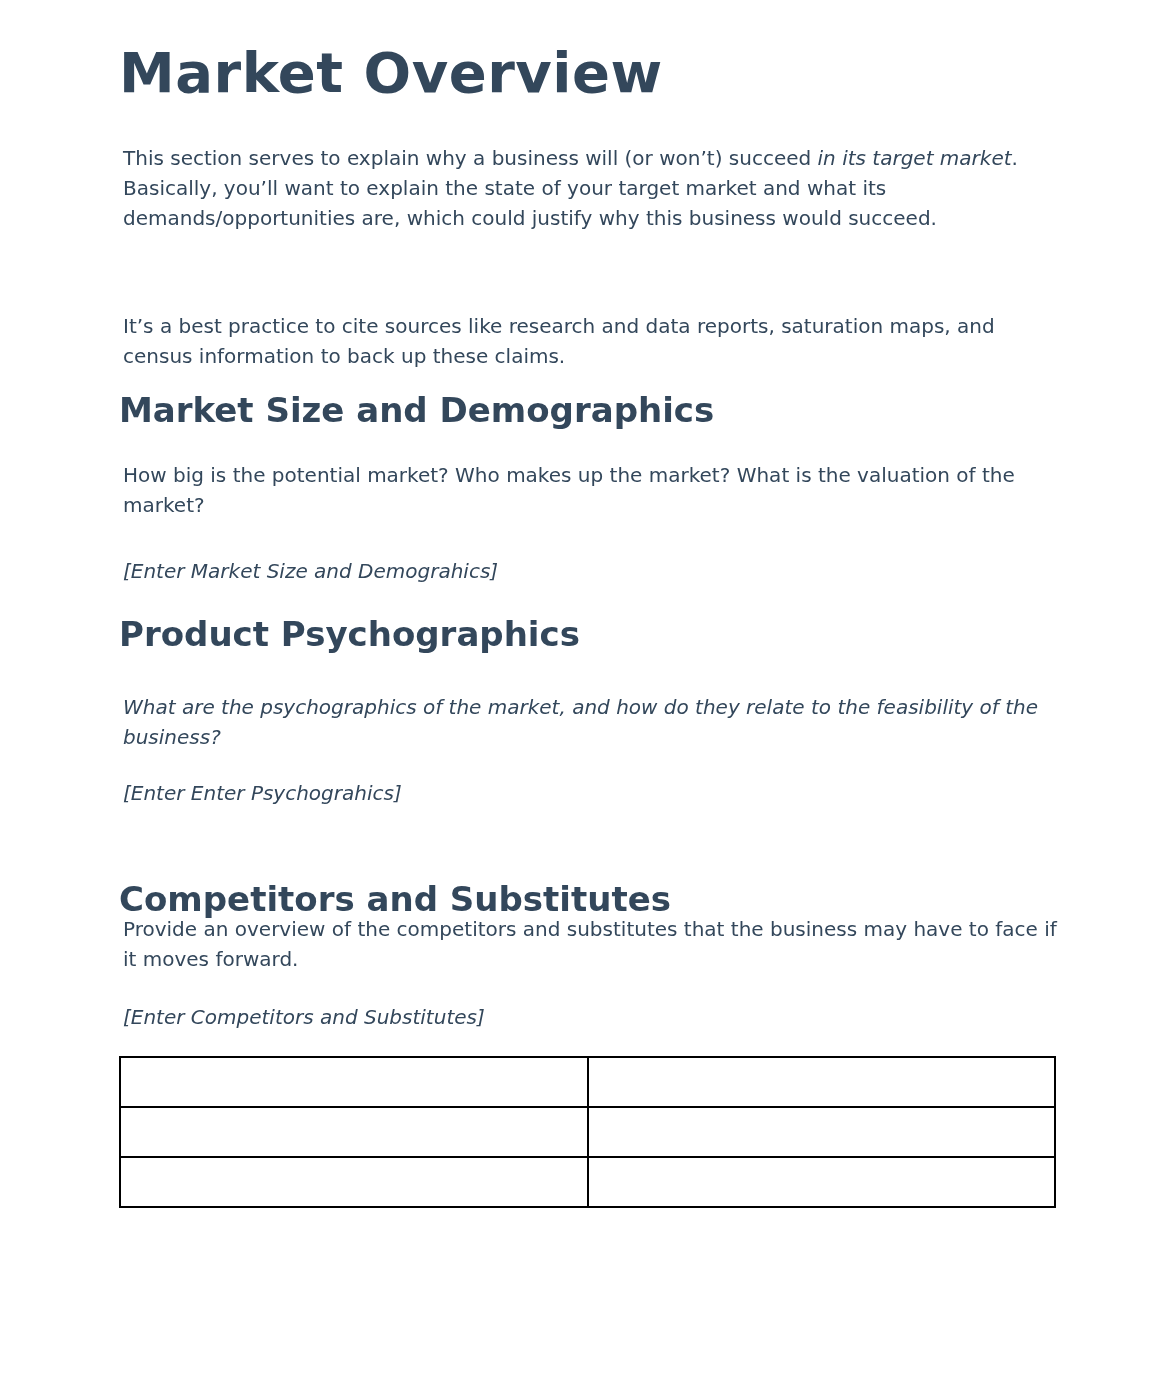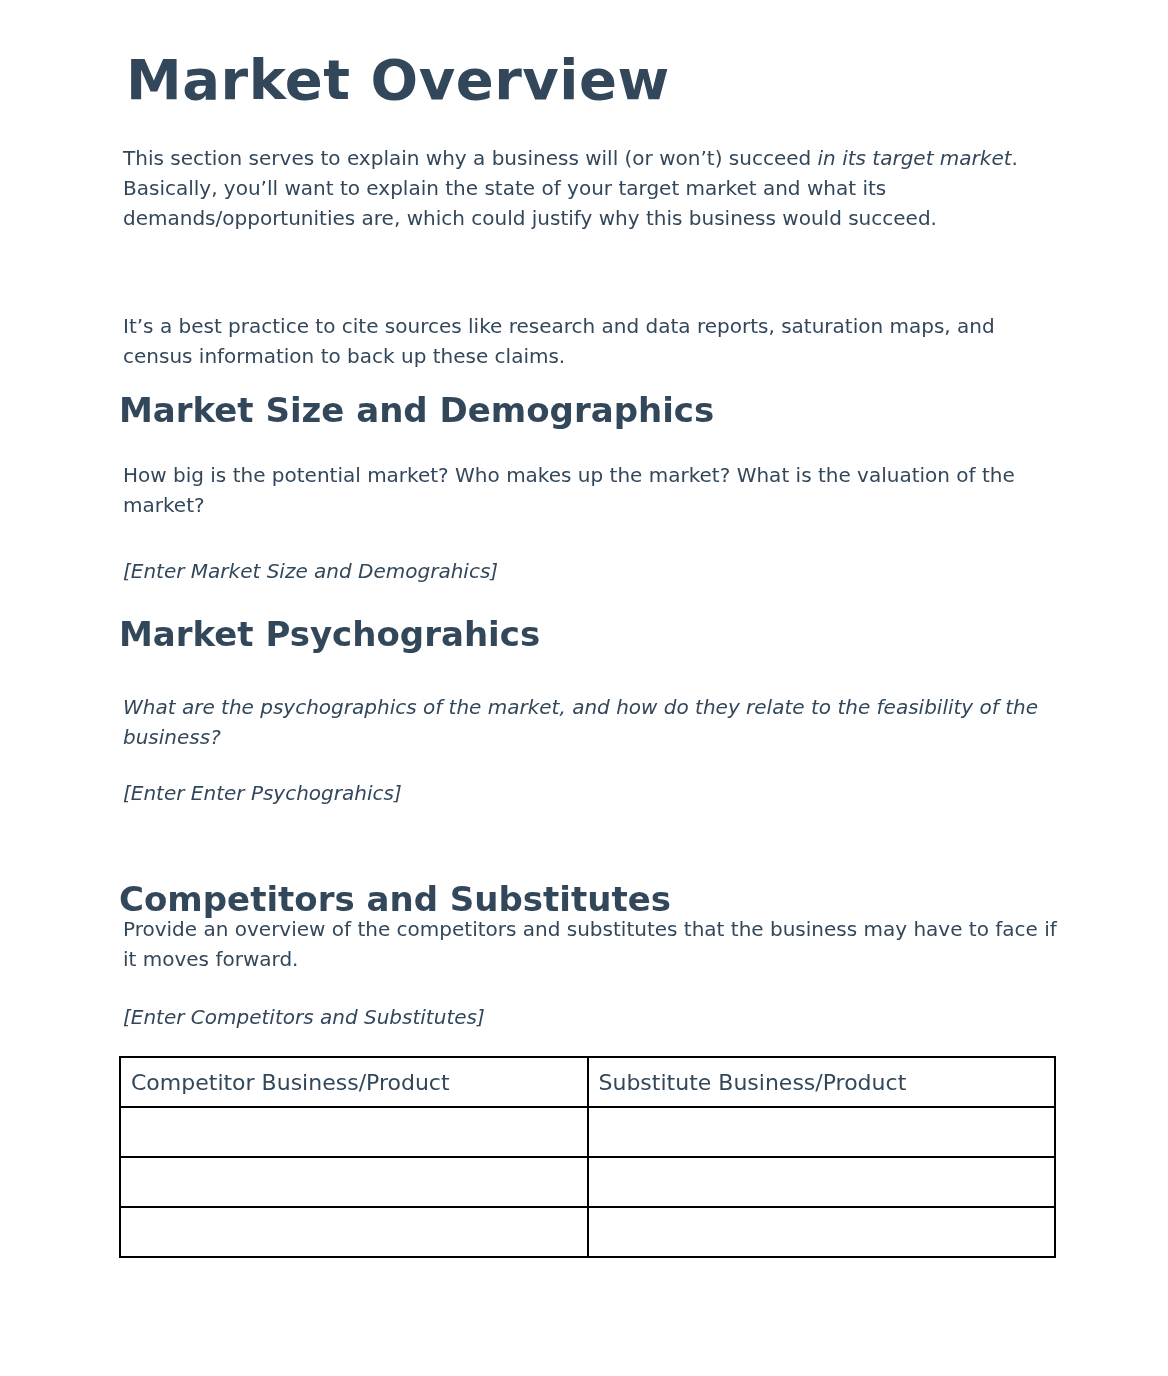--- a/index.html
+++ b/index.html
@@ -1,52 +1,48 @@
 <!DOCTYPE html>
 <html><head>
 <meta charset="utf-8">
 <style>
   html, body { margin: 0; padding: 0; background: #ffffff; }
   body { width: 1168px; height: 1376px; position: relative; overflow: hidden;
          font-family: "DejaVu Sans", sans-serif; color: #33475b; }
   .page { position: absolute; left: 119px; top: 0; width: 940px; }
-  h1 { position: absolute; top: 40px; left: 0; margin: 7px; font-size: 56px; font-weight: bold; letter-spacing: 0.5px; color: #33475b; white-space: nowrap; }
+  h1 { position: absolute; top: 40px; left: 0; margin: 0; font-size: 56px; font-weight: bold; letter-spacing: 0.5px; color: #33475b; white-space: nowrap; }
   h2 { position: absolute; left: 0; margin: 0; font-size: 34px; font-weight: bold; color: #33475b; white-space: nowrap; }
   p { position: absolute; left: 0; margin: 4px; font-size: 20px; line-height: 30px; width: 940px; color: #33475b; }
   .ph { font-style: italic; }
   table { position: absolute; left: 0; top: 1056px; width: 937px; border-collapse: collapse; }
   td { border: 2px solid #000; height: 48px; padding: 0 10px; font-size: 22px; color: #33475b; width: 50%; vertical-align: middle; }
 </style>
 </head>
 <body>
 
 <div class="page">
   <h1>Market Overview</h1>
 
   <p style="top:139px;"><span>This section serves to explain why a business will (or won’t) succeed </span><em>in its target market</em><span>. Basically, you’ll want to explain the state of your target market and what its demands/opportunities are, which could justify why this business would succeed.</span></p>
   <p style="top:307px;">It’s a best practice to cite sources like research and data reports, saturation maps, and census information to back up these claims.</p>
 
   <h2 style="top:390px;">Market Size and Demographics</h2>
   <p style="top:456px;">How big is the potential market? Who makes up the market? What is the valuation of the market?</p>
   <p class="ph" style="top:552px;">[Enter Market Size and Demograhics]</p>
 
-  <h2 style="top:614px;">Market Psychograhics</h2>
+  <h2 style="top:614px;">Product Psychographics</h2>
   <p style="top:688px;font-style:italic;">What are the psychographics of the market, and how do they relate to the feasibility of the business?</p>
   <p class="ph" style="top:774px;">[Enter Enter Psychograhics]</p>
 
   <h2 style="top:836px;margin-top:43px;">Competitors and Substitutes</h2>
   <p style="top:910px;">Provide an overview of the competitors and substitutes that the business may have to face if it moves forward.</p>
   <p class="ph" style="top:998px;">[Enter Competitors and Substitutes]</p>
 
   <table>
     <tbody>
-        <tr>
-      <td>Competitor Business/Product</td>
-      <td>Substitute Business/Product</td>
-    </tr>
     <tr>
       <td></td>
       <td></td>
     </tr>
     <tr>
       <td></td>
       <td></td>
     </tr>
     <tr>
       <td></td>

